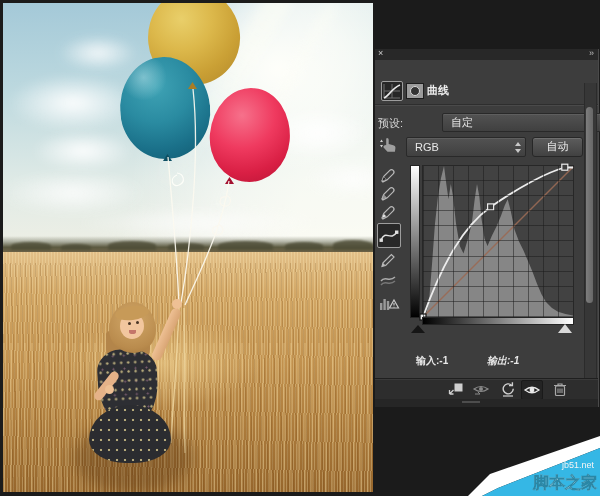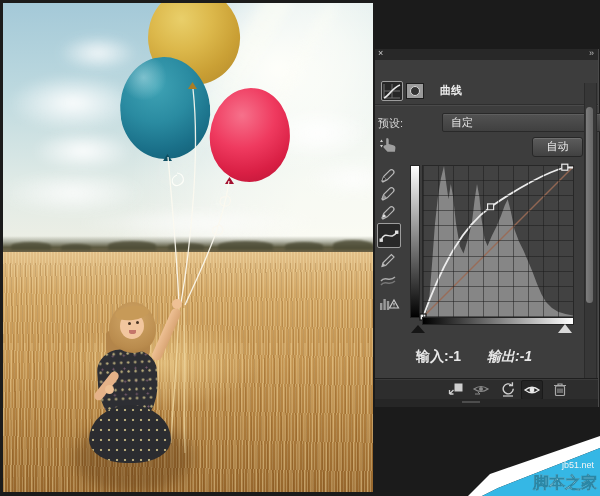--- a/index.html
+++ b/index.html
@@ -101,21 +101,21 @@
   .menu-ic{position:absolute;right:4px;top:4px;width:18px;height:9px;}
   .pbody{position:absolute;left:0;top:27px;width:223px;height:302px;background:#3d3d3d;}
   .divider{position:absolute;left:0;top:28px;width:223px;height:2px;
          background:linear-gradient(180deg,#2e2e2e 0 1px,#4a4a4a 1px 2px);}
   .curves-btn{position:absolute;left:6px;top:5px;width:20px;height:18px;background:#262626;
          border:1px solid #9d9d9d;border-radius:2px;}
   .mask-thumb{position:absolute;left:31px;top:7px;width:16px;height:14px;background:#9b9b9b;
          border:1px solid #1e1e1e;}
   .mask-thumb .circ{position:absolute;left:3px;top:2px;width:8px;height:8px;border-radius:50%;
          background:#343434;border:1px solid #d8d8d8;}
-  .adj-title{position:absolute;left:65px;top:7px;font-size:11px;font-weight:bold;color:#ececec;}
+  .adj-title{position:absolute;left:52px;top:7px;font-size:11px;font-weight:bold;color:#ececec;}
   .lbl{font-size:11px;color:#d6d6d6;}
   .preset-lbl{position:absolute;left:3px;top:40px;}
   .select{position:absolute;height:17px;border:1px solid #292929;border-radius:2px;
          background:linear-gradient(180deg,#525252,#404040);box-shadow:inset 0 1px 0 rgba(255,255,255,.08);
          font-size:11px;color:#e8e8e8;line-height:16px;}
   .preset-sel{left:24px;top:37px;width:182px;margin-left:43px;}
   .rgb-sel{left:31px;top:61px;width:118px;height:18px;}
   .sel-val{position:absolute;left:8px;top:0;}
   .stepper{position:absolute;right:3px;top:3px;width:8px;height:11px;}
   .stepper .up{position:absolute;left:1px;top:0;width:0;height:0;
@@ -139,21 +139,21 @@
   #hist-path{fill:#8f8f8f;opacity:.88;}
   #baseline{stroke:#9a6a55;stroke-width:1.4;opacity:.9;}
   #curve-path{fill:none;stroke:#ececec;stroke-width:1.8;}
   .cpt{fill:#3f3f3f;stroke:#ececec;stroke-width:1.2;}
   .cpt.solid{fill:#ececec;stroke:#161616;}
   .hgrad{position:absolute;left:47px;top:241px;width:150px;height:6px;border:1px solid #242424;
          background:linear-gradient(to right,#000,#fff);}
   .tri{position:absolute;width:0;height:0;border-left:7px solid transparent;border-right:7px solid transparent;}
   .shadow-sl{left:36px;top:249px;border-bottom:8px solid #161616;}
   .highlight-sl{left:183px;top:248px;border-bottom:9px solid #d9d9d9;}
-  .io{position:absolute;top:272px;font-size:14px;font-weight:bold;color:#e8e8e8;}
+  .io{position:absolute;top:278px;font-size:10px;font-weight:bold;color:#e8e8e8;}
   .io-in{left:41px;} .io-out{left:112px;font-style:italic;}
   .scroll-track{position:absolute;left:209px;top:7px;width:11px;height:297px;background:#373737;
          border-left:1px solid #2b2b2b;border-right:1px solid #2b2b2b;}
   .scroll-thumb{position:absolute;left:1px;top:24px;width:7px;height:196px;border-radius:4px;
          background:linear-gradient(90deg,#7d7d7d,#676767);}
   .footer{position:absolute;left:0;top:329px;width:223px;height:21px;background:#2d2d2d;
          border-top:1px solid #1f1f1f;box-shadow:inset 0 1px 0 #3a3a3a;}
   .f-ic{position:absolute;top:2px;width:18px;height:16px;}
   .eye-btn{position:absolute;left:146px;top:1px;width:20px;height:18px;background:#242424;
          border:1px solid #1a1a1a;border-radius:2px;}
@@ -260,20 +260,27 @@
         <span class="stepper">
             <span class="up"></span>
             <span class="dn"></span>
           </span>
       </div>
 
       <svg class="abs" style="left:3px;top:60px;" width="20" height="19" viewBox="0 0 20 19">
         <path d="M2,6 l3,0 -1.5,-2.6 z M2,9 l3,0 -1.5,2.6 z" fill="#cfcfcf"></path>
         <path d="M9,2 c1.1,0 1.7,.8 1.7,1.9 V8 l4.6,1.2 c1.6,.4 2.4,1.5 2.1,3.1 l-.5,3.4 H9.5 L6,12 c-1,-.9 -.6,-2.4 .9,-2.7 l1.3,-.3 V4 C8.2,2.8 8.3,2 9,2 Z" fill="#9f9f9f"></path>
       </svg>
+      <div class="select rgb-sel">
+        <span class="sel-val" style="top:1px;">RGB</span>
+        <span class="stepper" style="top:4px;">
+            <span class="up"></span>
+            <span class="dn"></span>
+          </span>
+      </div>
       <div class="auto-btn">自动</div>
 
       <div class="toolcol">
         <svg class="ic" style="top:90px;" viewBox="0 0 18 18">
           <path d="M3,15 l1.8,-4.6 6,-6 a2.4,2.4 0 0 1 3.4,3.4 l-6,6 L3.9,15.9 Z" fill="none" stroke="#b8b8b8" stroke-width="1.2"></path>
           <path d="M3,15 l1.6,-4.2 2.6,2.6 -4.2,1.6 z" fill="#151515" stroke="#b8b8b8" stroke-width=".6"></path>
         </svg>
         <svg class="ic" style="top:108px;" viewBox="0 0 18 18">
           <path d="M3,15 l1.8,-4.6 6,-6 a2.4,2.4 0 0 1 3.4,3.4 l-6,6 L3.9,15.9 Z" fill="none" stroke="#b8b8b8" stroke-width="1.2"></path>
           <path d="M3,15 l1.6,-4.2 2.6,2.6 -4.2,1.6 z" fill="#8a8a8a" stroke="#b8b8b8" stroke-width=".6"></path>

